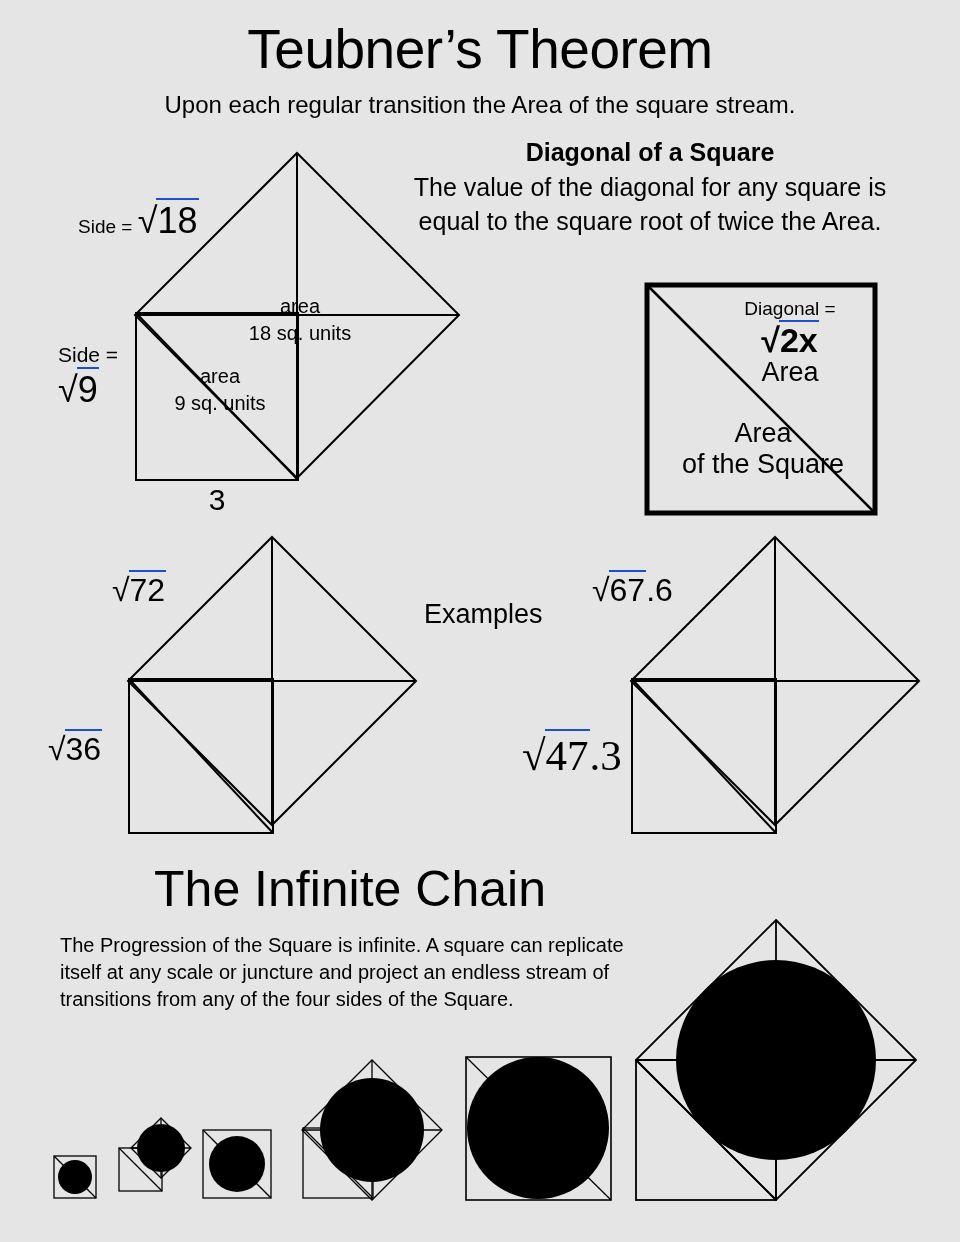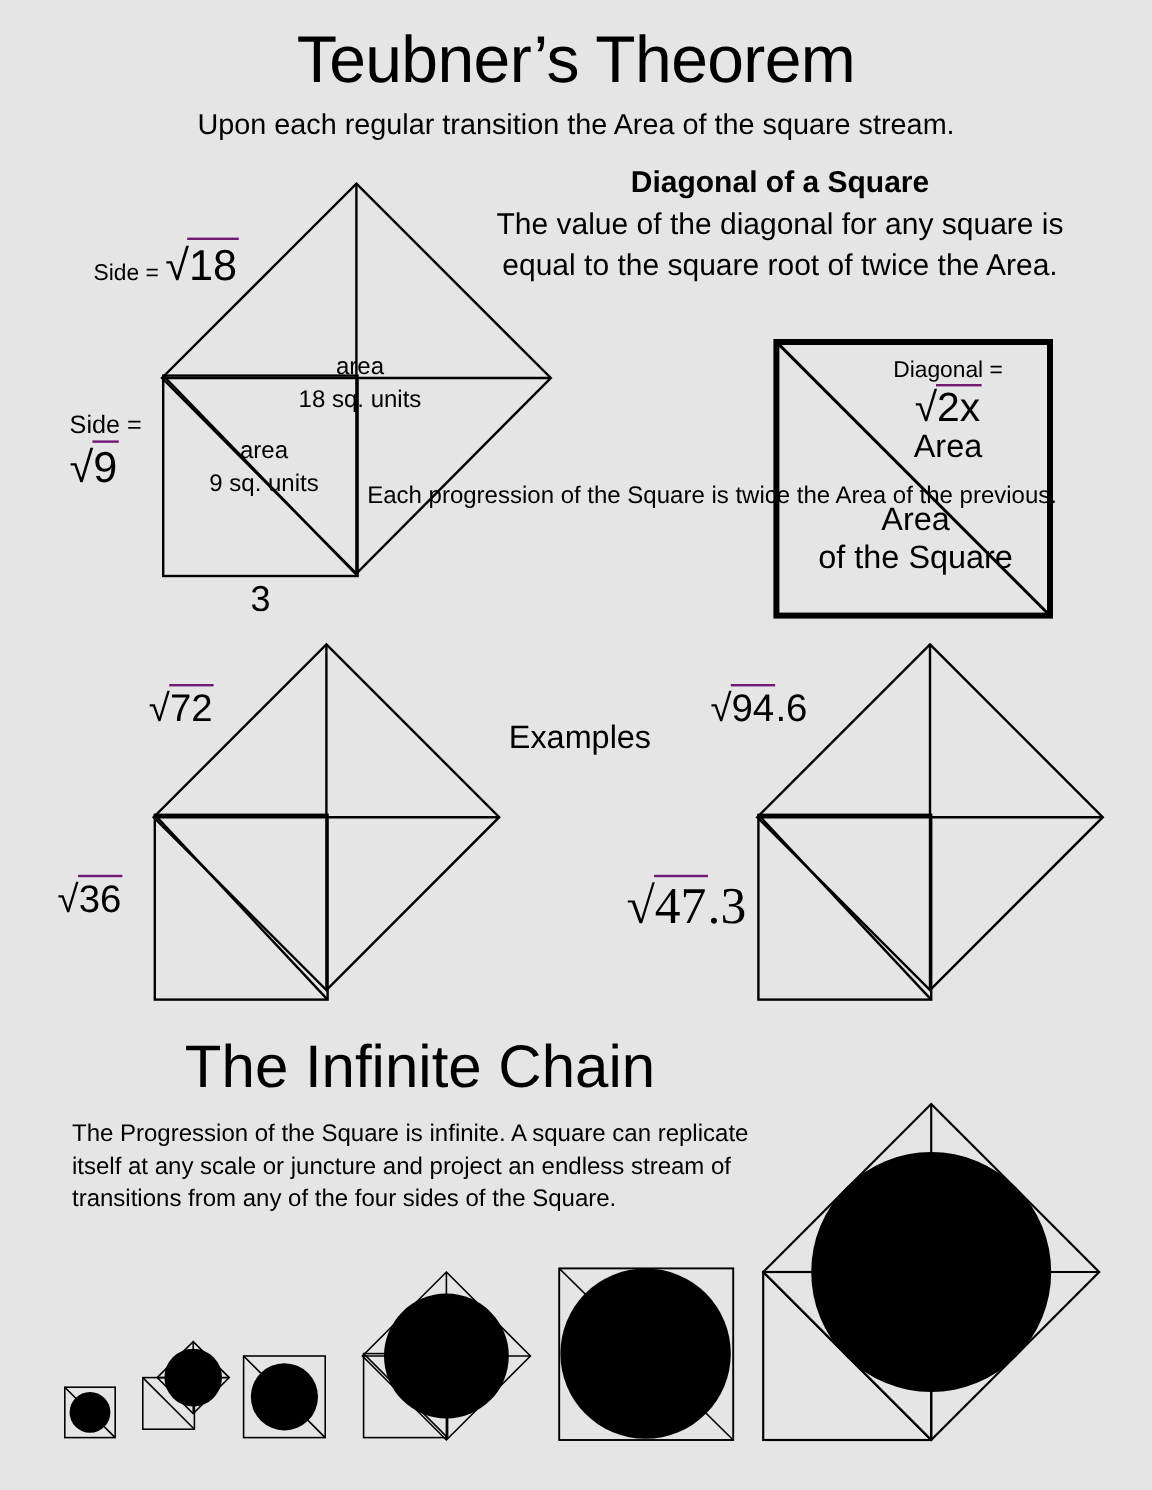--- a/index.html
+++ b/index.html
@@ -90,35 +90,35 @@
   #box-diagonal-eq {
     left: 706px; top: 298px; width: 168px;
     font-size: 19px;
     line-height: 22px;
     text-align: center;
   }
   #box-diagonal-eq .rad {
     font-size: 34px;
     line-height: 36px;
     display: block;
-    font-weight: normal;
+    font-weight: bold;
   }
   #box-diagonal-eq .areaword {
     font-size: 27px;
     line-height: 28px;
     display: block;
   }
   #box-area-label {
     left: 658px; top: 418px; width: 210px;
     font-size: 27px;
     line-height: 31px;
     text-align: center;
   }
 
-  #lbl-ex1-top { left: 124px; top: 570px; font-size: 32px; }
+  #lbl-ex1-top { left: 112px; top: 570px; font-size: 32px; }
   #lbl-ex1-bottom { left: 48px; top: 729px; font-size: 32px; text-decoration: underline; }
   #lbl-ex2-top { left: 592px; top: 570px; font-size: 32px; }
   #lbl-ex2-bottom { left: 522px; top: 729px; font-size: 43px; font-family: Liberation Serif, serif; }
   #lbl-examples { left: 424px; top: 599px; font-size: 27px; }
 
   #chain-title {
     left: 0; top: 860px; width: 700px;
     font-size: 50px;
     line-height: 58px;
   }
@@ -131,21 +131,21 @@
 
   
   .sq {
     display: inline-block;
     position: relative;
     white-space: nowrap;
   }
   .sq > .rt { display: inline-block; }
   .sq > .rad-body {
     display: inline-block;
-    border-top: 2px solid #701a75;
+    border-top: 2px solid #1d4ed8;
     padding: 0 1px;
     margin-left: -1px;
   }
   .tail { display: inline-block; }
 </style>
 </head>
 <body>
 
 <div id="page">
 
@@ -251,21 +251,20 @@
     <div>18 sq. units</div>
   </div>
 
   <div class="lbl" id="lbl-area9">
     <div>area</div>
     <div>9 sq. units</div>
   </div>
 
   <div class="lbl" id="lbl-base3">3</div>
 
-  <div class="lbl" id="lbl-progression">Each progression of the Square is twice the Area of the previous.</div>
 
   <div class="lbl" id="box-diagonal-eq">
     <span>Diagonal =</span>
     <span class="sq rad"><span class="rt">√</span><span class="rad-body">2x</span></span>
     <span class="areaword">Area</span>
   </div>
 
   <div class="lbl" id="box-area-label">
     <div>Area</div>
     <div>of the Square</div>
@@ -275,21 +274,21 @@
 
   <div class="lbl" id="lbl-ex1-top">
     <span class="sq"><span class="rt">√</span><span class="rad-body">72</span></span><span class="tail"></span>
   </div>
 
   <div class="lbl" id="lbl-ex1-bottom">
     <span class="sq"><span class="rt">√</span><span class="rad-body">36</span></span><span class="tail"></span>
   </div>
 
   <div class="lbl" id="lbl-ex2-top">
-    <span class="sq"><span class="rt">√</span><span class="rad-body">94</span></span><span class="tail">.6</span>
+    <span class="sq"><span class="rt">√</span><span class="rad-body">67</span></span><span class="tail">.6</span>
   </div>
 
   <div class="lbl" id="lbl-ex2-bottom">
     <span class="sq"><span class="rt">√</span><span class="rad-body">47</span></span><span class="tail">.3</span>
   </div>
 
   <div class="abs ctr" id="chain-title">The Infinite Chain</div>
   <div class="abs" id="chain-desc">The Progression of the Square is infinite. A square can replicate itself at any scale or juncture and project an endless stream of transitions from any of the four sides of the Square.</div>
 
 </div>

